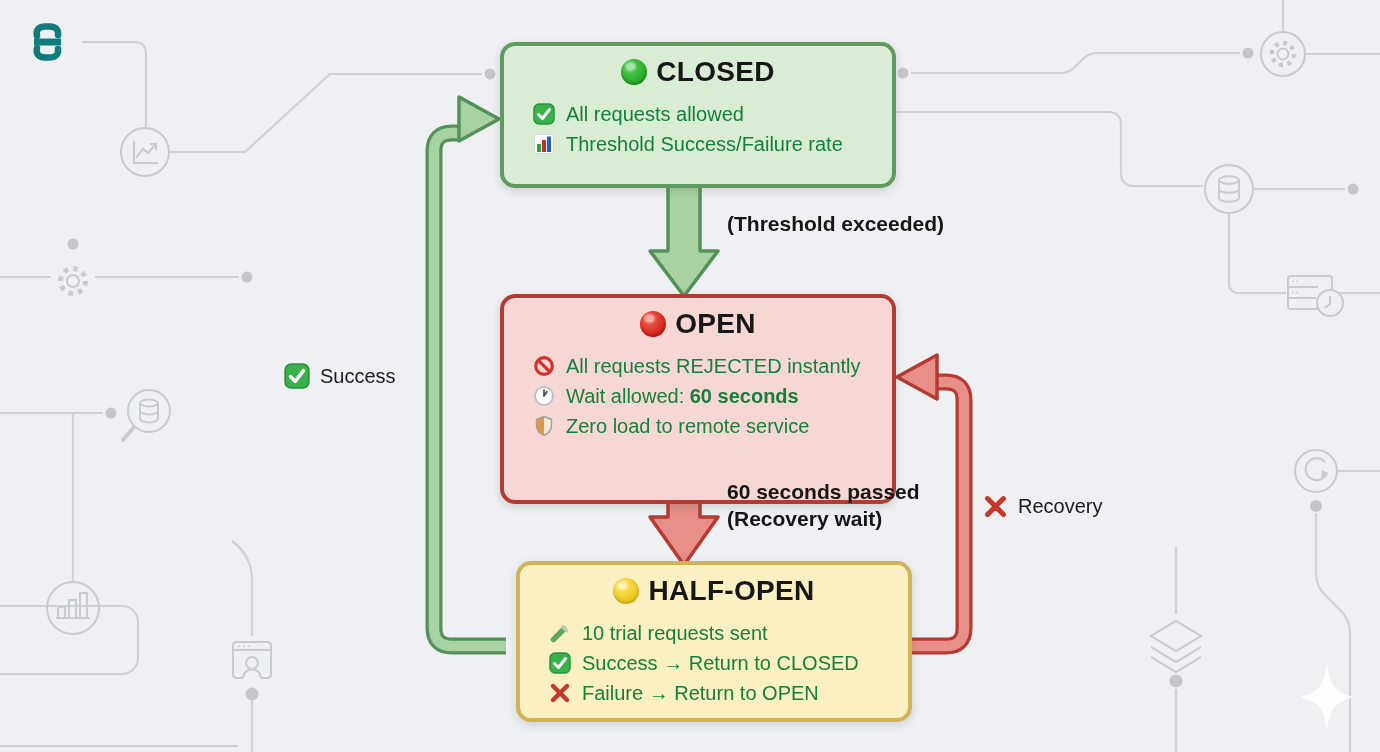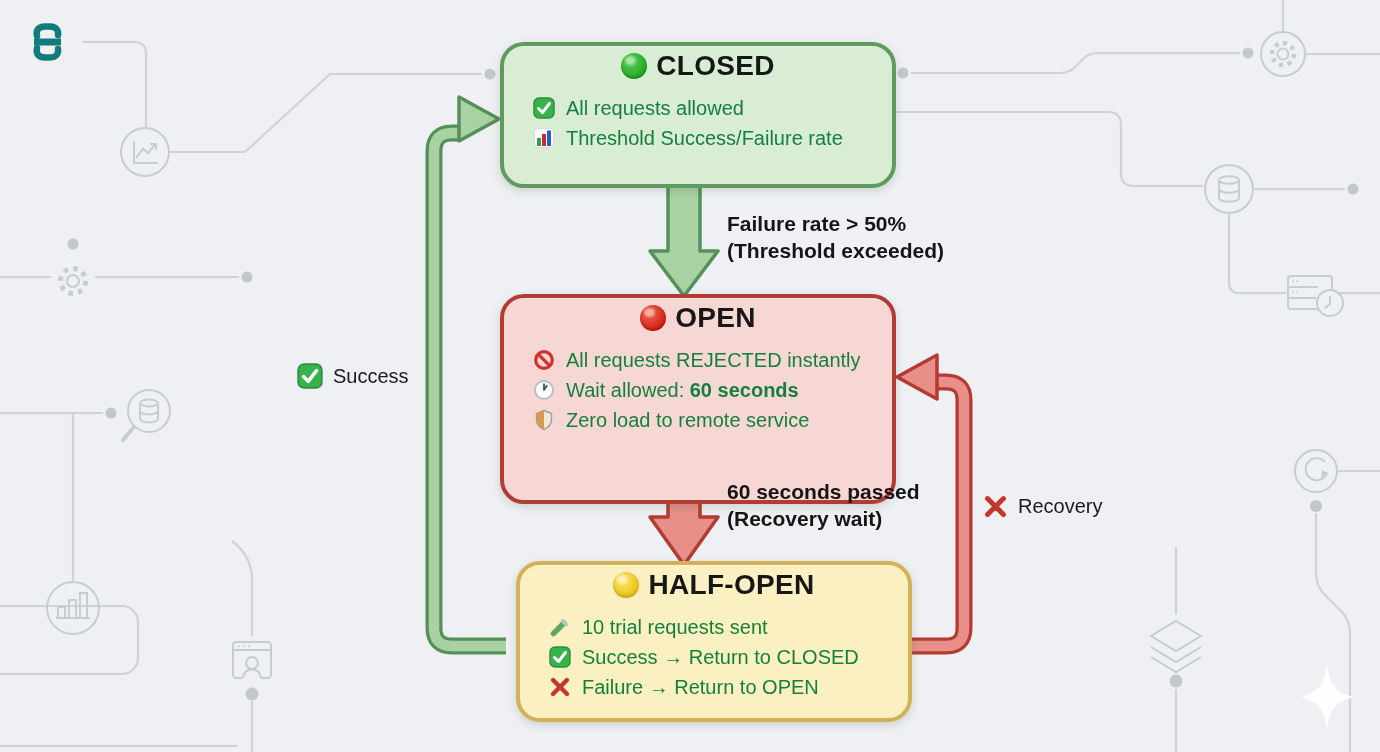--- a/index.html
+++ b/index.html
@@ -8,23 +8,23 @@
     position:relative; width:1380px; height:752px; overflow:hidden;
     background:var(--bg,#eef0f3);
   }
   svg.layer{position:absolute; left:0; top:0;}
   .traces{stroke:var(--trace,#cfd3d7); stroke-width:2.2; fill:none;}
   .trace-dot{fill:var(--trace-dot,#c3c7cb); stroke:none;}
   .bgicon{stroke:var(--icon-stroke,#c6cbd0); stroke-width:2; fill:none;}
 
   .state-box{
     position:absolute; width:396px; box-sizing:border-box;
-    border:4px solid; border-radius:24px;
+    border:4px solid; border-radius:15px;
     box-shadow:0 3px 9px rgba(70,90,70,.20), inset 0 1px 0 rgba(255,255,255,.35);
-    padding-top:4px;
+    padding-top:10px;
   }
   .box-closed{left:500px; top:42px;  height:146px; background:var(--closed-fill,#d9ecd4); border-color:var(--closed-border,#5f9a5e);}
   .box-open  {left:500px; top:294px; height:210px; background:var(--open-fill,#f7d7d4);  border-color:var(--open-border,#b23c34);}
   .box-half  {left:516px; top:561px; height:161px; background:var(--half-fill,#faf0c2);  border-color:var(--half-border,#d2b254);}
 
   .title-row{display:flex; align-items:center; justify-content:center; gap:9px;}
   .title-text{font-size:28px; font-weight:700; color:#171717; letter-spacing:.3px;}
   .dot{width:26px; height:26px; border-radius:50%; position:relative; flex:0 0 auto;}
   .dot::after{content:""; position:absolute; left:4px; top:3px; width:11px; height:9px; border-radius:50%;
               background:rgba(255,255,255,.5); filter:blur(1px);}
@@ -237,29 +237,28 @@
       <li>
         <svg class="ic" width="22" height="22" viewBox="0 0 22 22">
           <path d="M4 4 L18 18 M18 4 L4 18" fill="none" stroke="#c5372b" stroke-width="4.4" stroke-linecap="round"></path>
         </svg>
         <span class="t"><span>Failure → Return to OPEN</span></span>
       </li>
     </ul>
   </div>
 
   <div class="t-label" style="left:727px; top:211px;">
-    <div>Failure rate &gt; 50%</div>
     <div>(Threshold exceeded)</div>
   </div>
   <div class="t-label" style="left:727px; top:479px;">
     <div>60 seconds passed</div>
     <div>(Recovery wait)</div>
   </div>
 
-  <div class="side-label" style="left:297px; top:363px;">
+  <div class="side-label" style="left:284px; top:363px;">
     <svg width="26" height="26" viewBox="0 0 22 22">
       <rect x="1" y="1" width="20" height="20" rx="5" fill="#38b24a" stroke="#2c9140" stroke-width="1.5"></rect>
       <path d="M5.5 11.5 L9.5 15.5 L16.5 6.5" fill="none" stroke="#fff" stroke-width="3" stroke-linecap="round" stroke-linejoin="round"></path>
     </svg>
     <span>Success</span>
   </div>
   <div class="side-label" style="left:983px; top:494px;">
     <svg width="25" height="25" viewBox="0 0 22 22">
       <path d="M4 4 L18 18 M18 4 L4 18" fill="none" stroke="#c5372b" stroke-width="4.4" stroke-linecap="round"></path>
     </svg>

